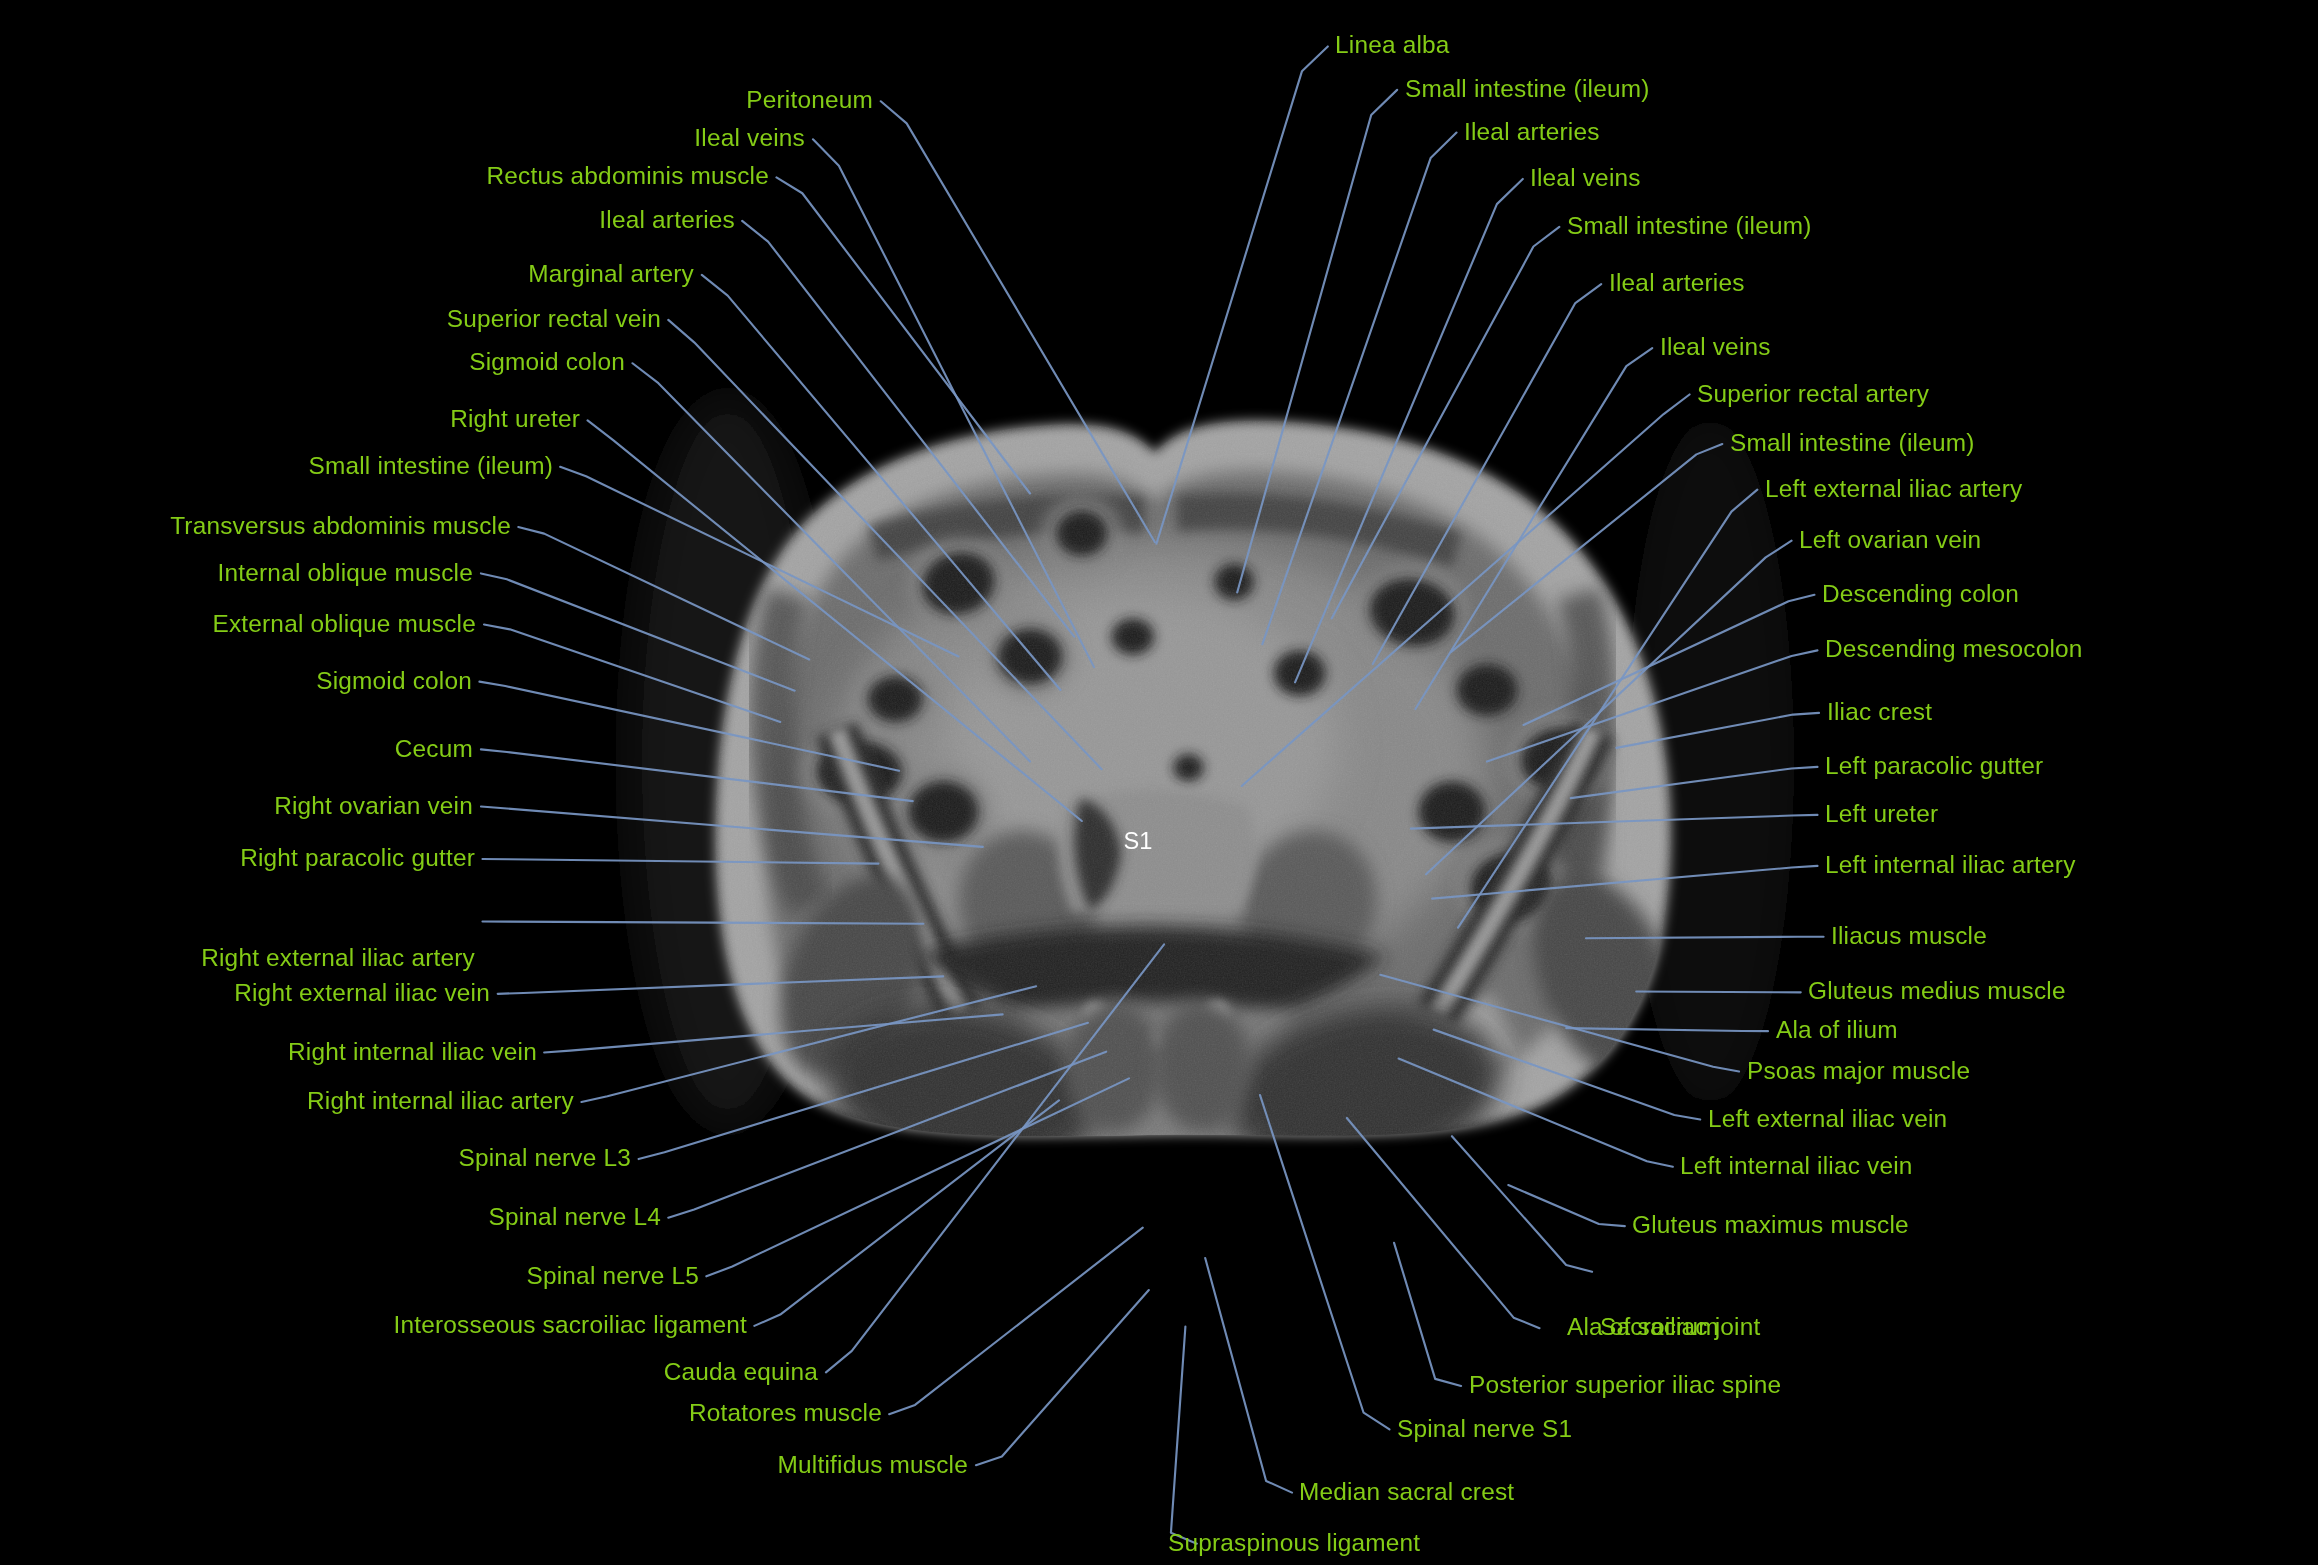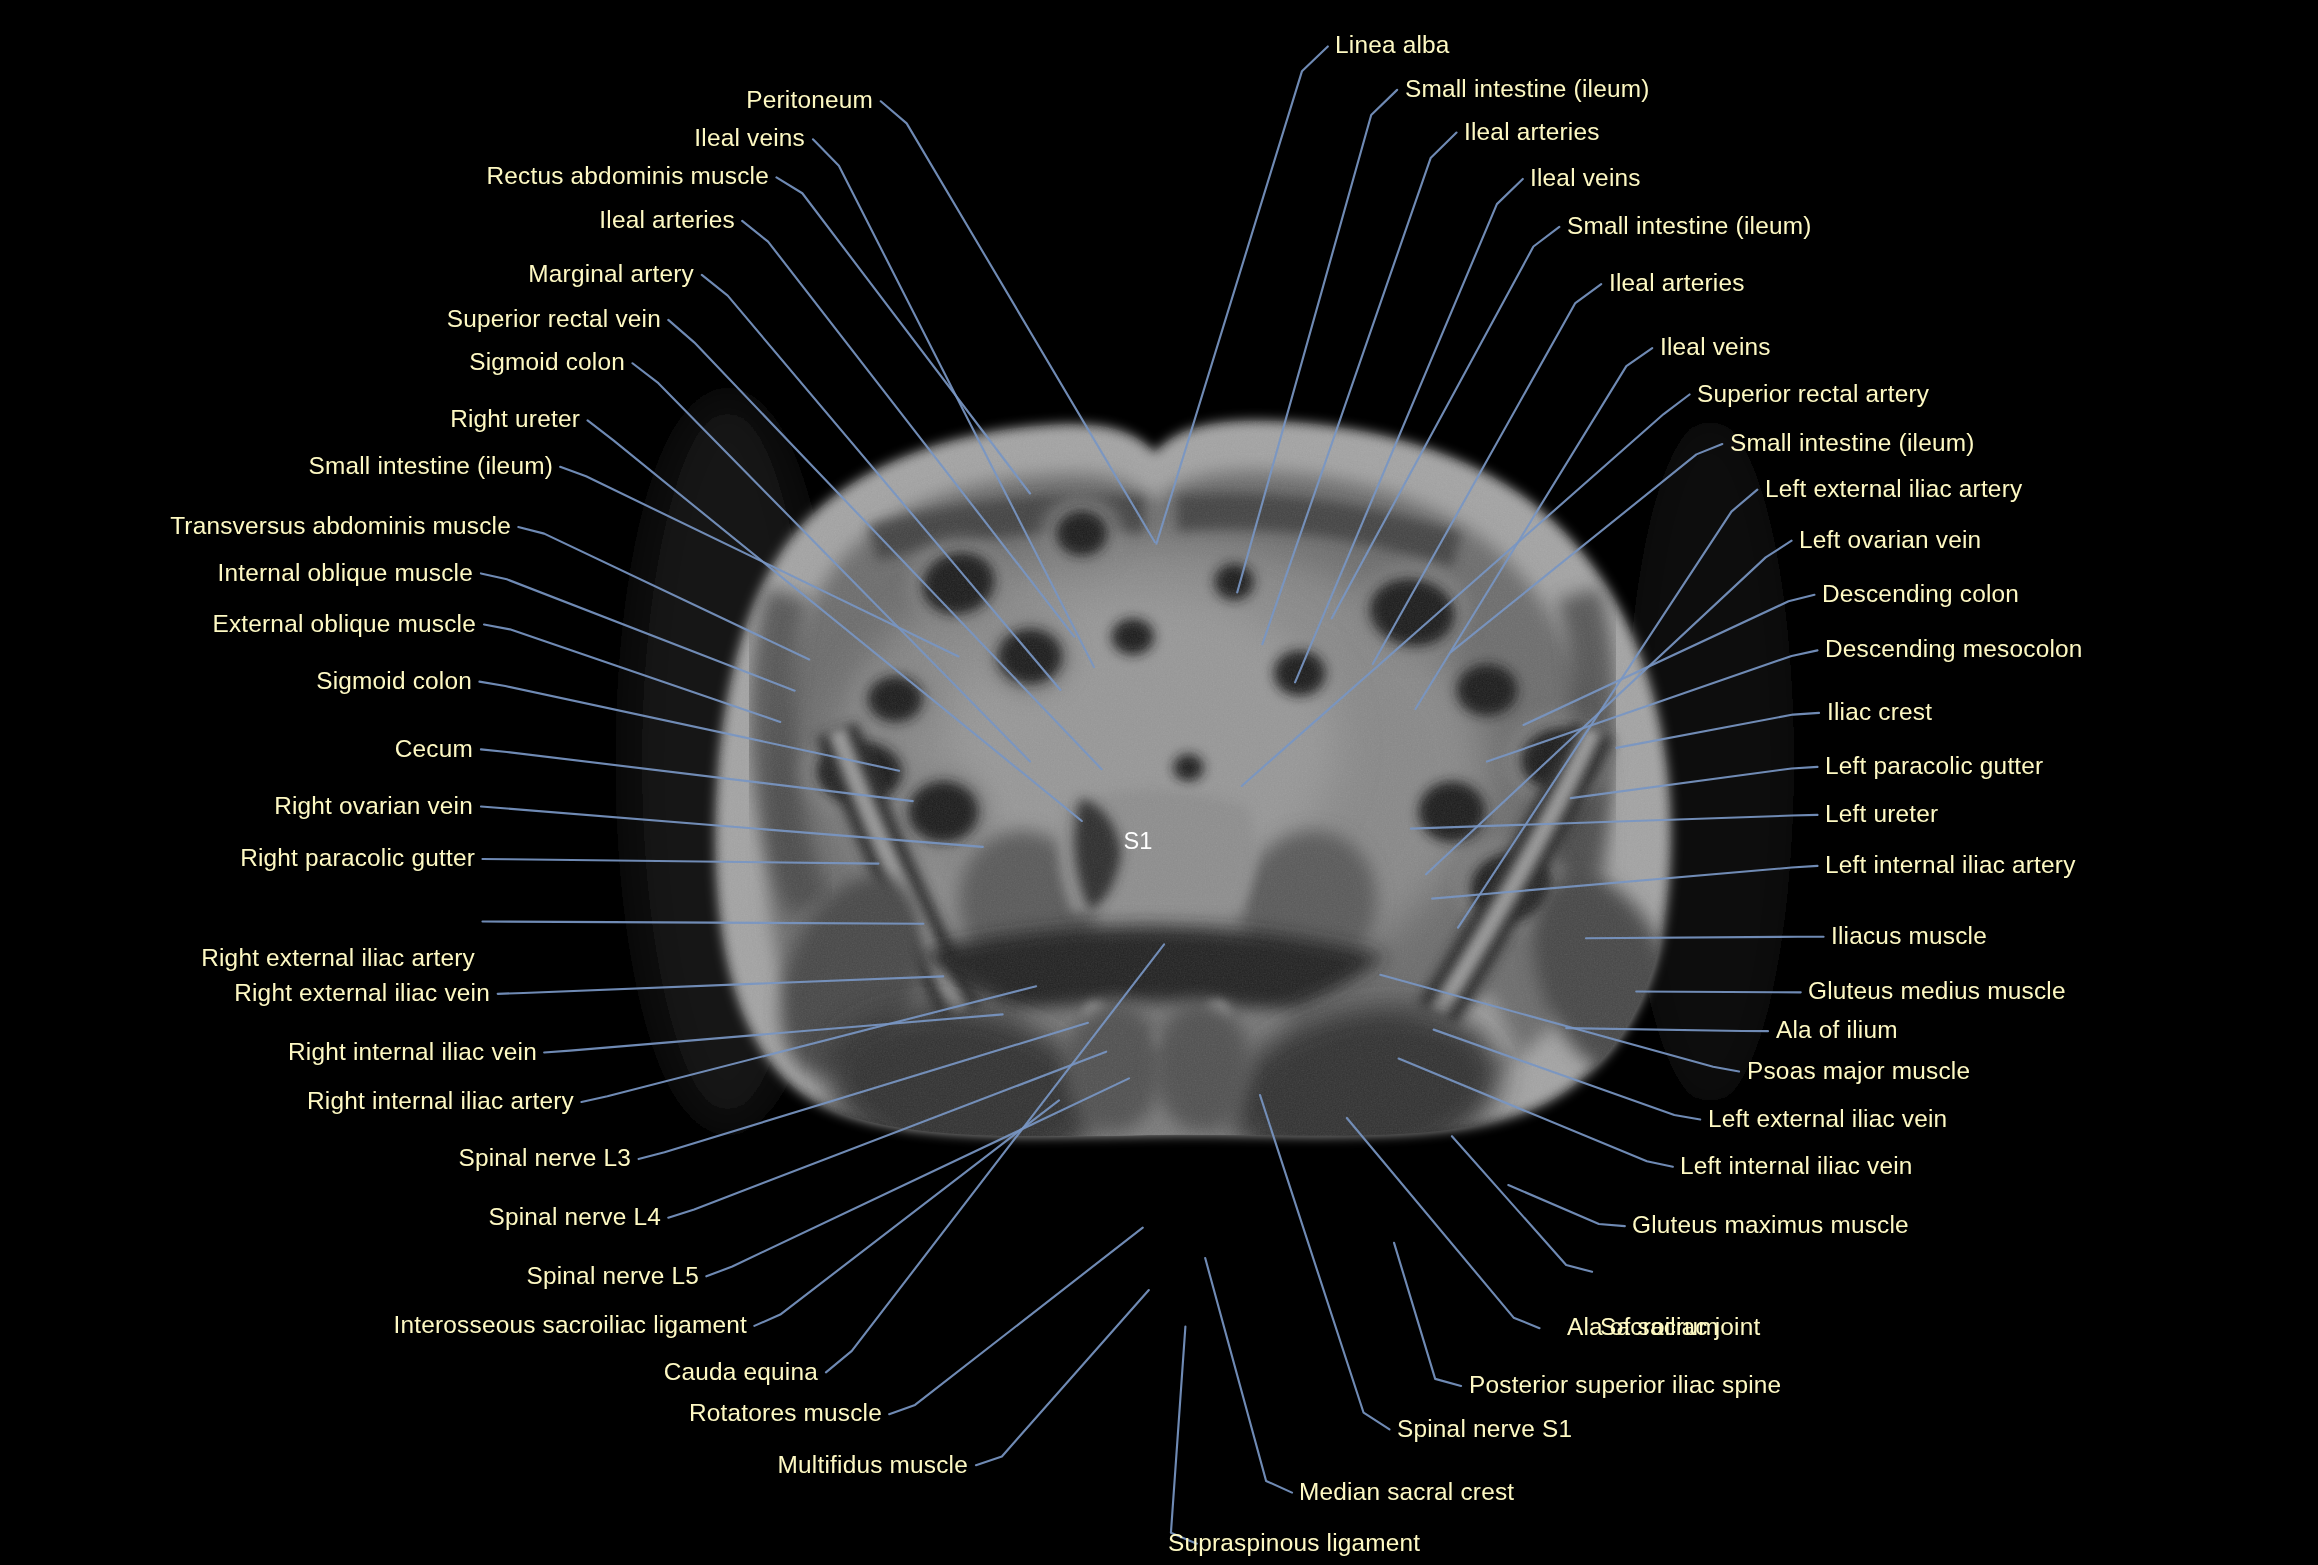--- a/index.html
+++ b/index.html
@@ -1,19 +1,19 @@
 <!DOCTYPE html>
 <html style="font-size:12.2px"><head>
 <meta charset="utf-8">
 <style>
   html,body{margin:0;padding:0;background:#000;}
   .stage{position:relative;width:2319px;height:1565px;overflow:hidden;background:#000;
          font-family:"Liberation Sans","DejaVu Sans",sans-serif;}
   svg.layer{position:absolute;left:0;top:0;width:2319px;height:1565px;}
-  .label{position:absolute;color:#fef9c3;font-size:24.4px;line-height:1.1;white-space:nowrap;
+  .label{position:absolute;color:#84cc16;font-size:24.4px;line-height:1.1;white-space:nowrap;
          transform:translateY(-52%);letter-spacing:0.2px;}
   .label.right-col{text-align:left;}
   .label.left-col{text-align:right;}
   #s1-marker{position:absolute;left:1138px;top:841px;transform:translate(-50%,-50%);
              color:#ffffff;font-size:23.6px;}
 </style>
 </head>
 <body>
 
 <div class="stage">

